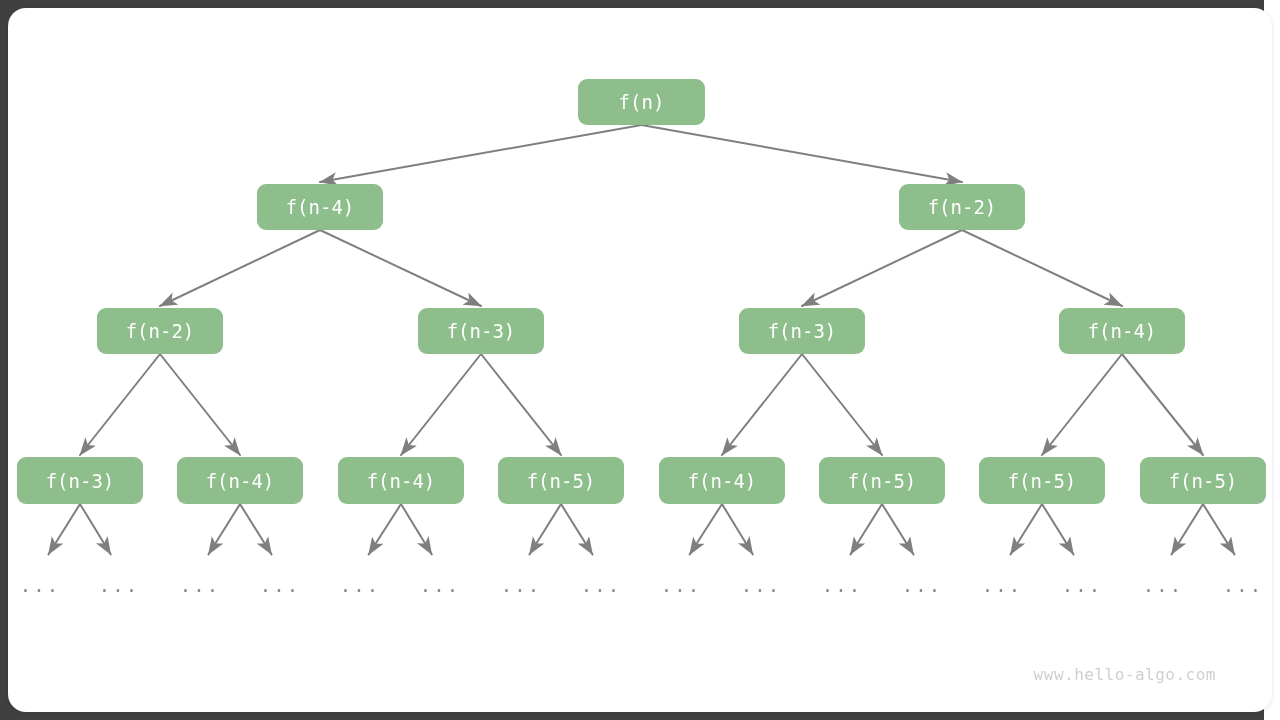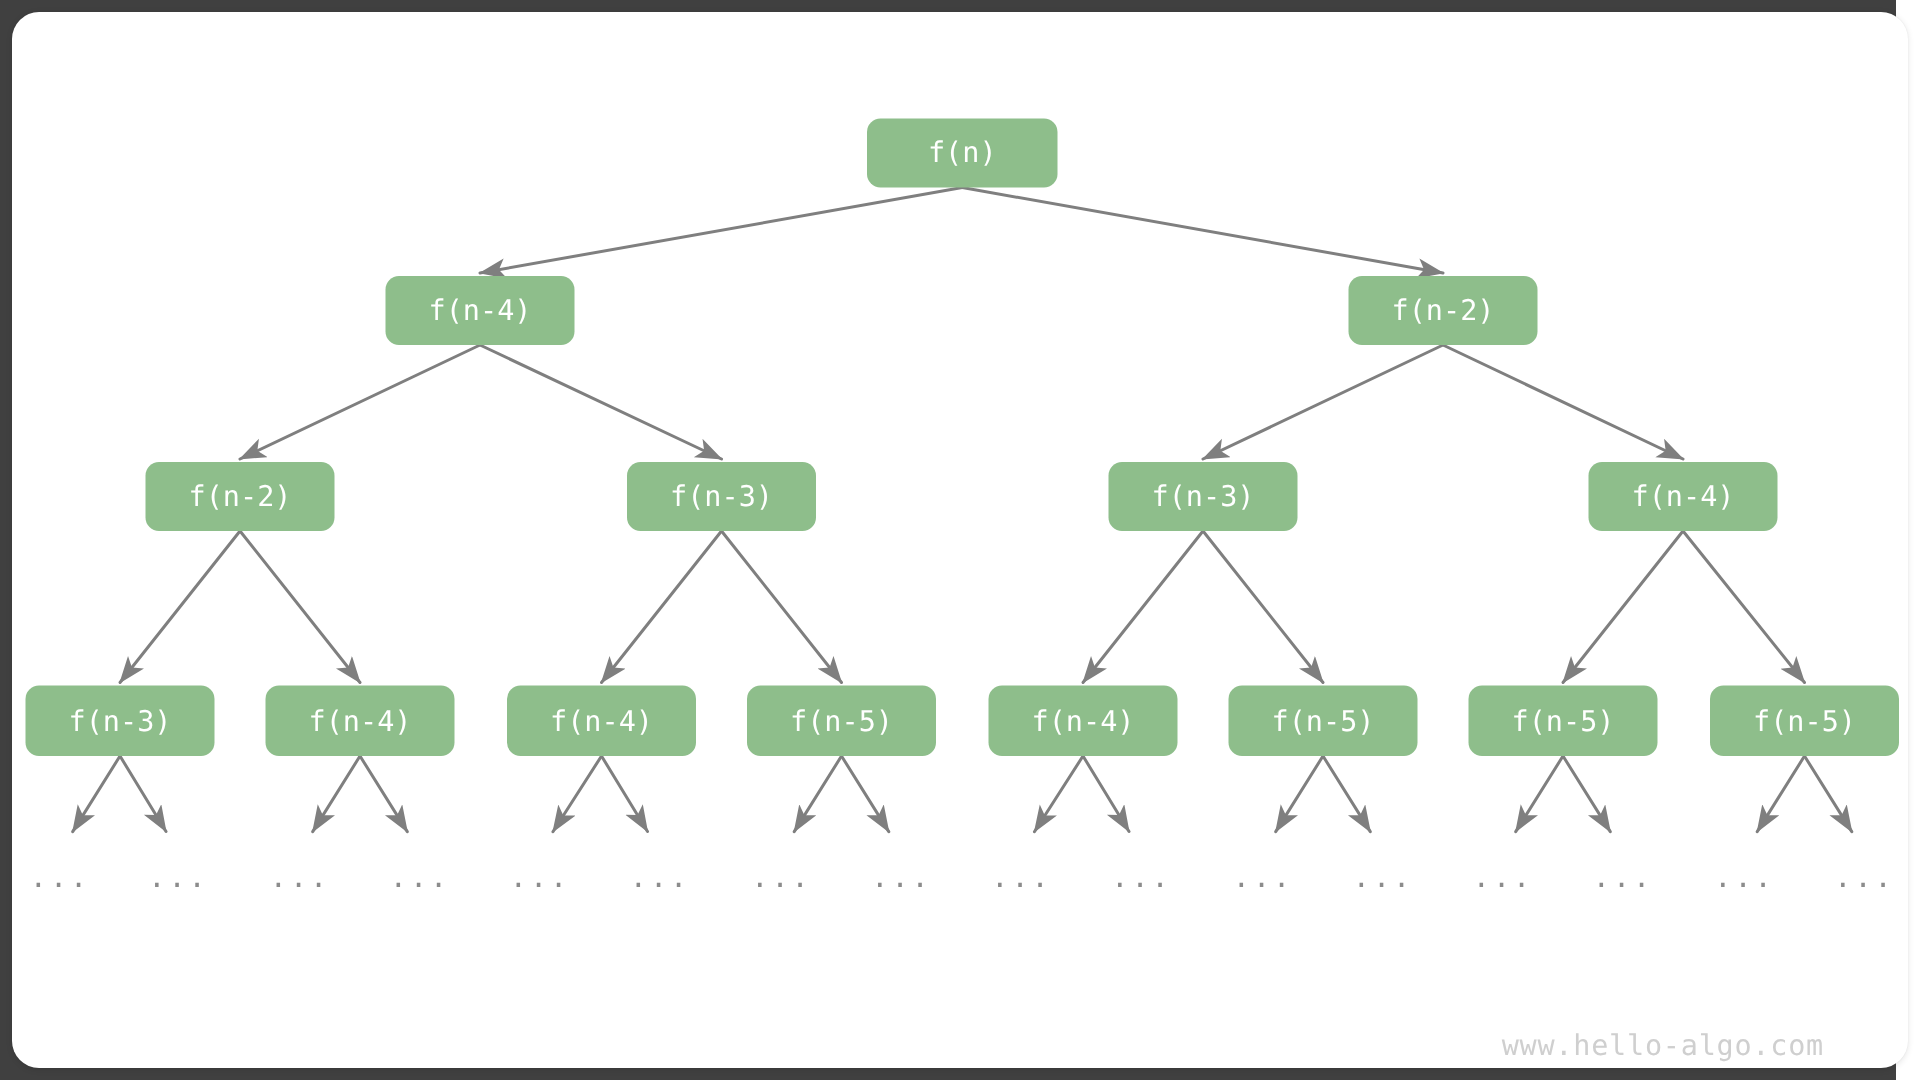--- a/index.html
+++ b/index.html
@@ -57,24 +57,24 @@
     font-family: "DejaVu Sans Mono", monospace;
     font-size: 19px;
     letter-spacing: 2px;
     text-align: center;
     transform: translateX(-50%);
     white-space: nowrap;
   }
   #watermark {
     position: absolute;
     right: 48px;
-    bottom: 12px;
+    bottom: 36px;
     color: #cfcfcf;
     font-family: "DejaVu Sans Mono", monospace;
-    font-size: 19px;
+    font-size: 16px;
     letter-spacing: 0.5px;
     white-space: nowrap;
   }
 </style>
 </head>
 <body>
 
 <div id="stage">
   <div id="card"></div>
 

